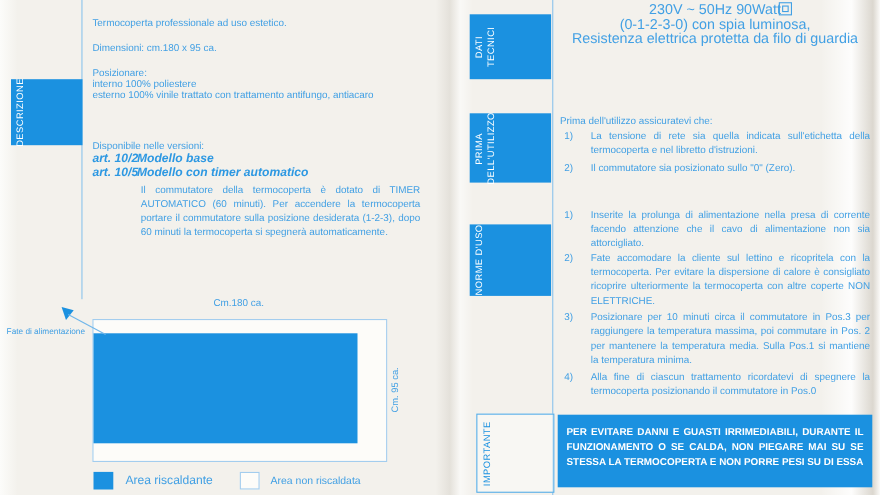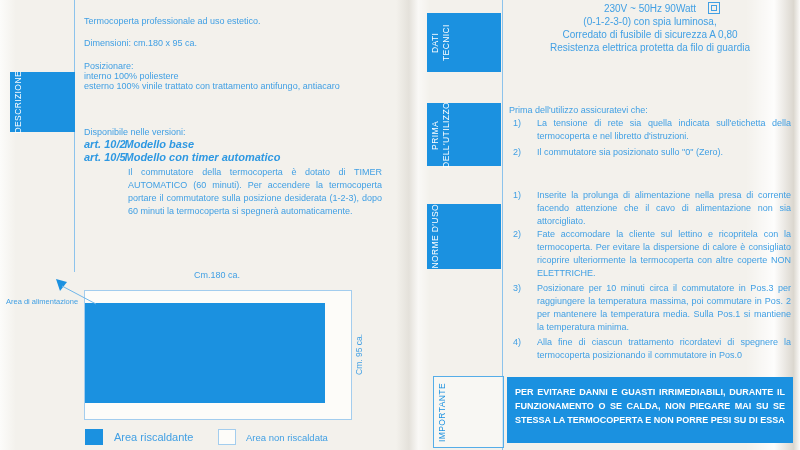--- a/index.html
+++ b/index.html
@@ -27,21 +27,21 @@
   .vrot-blue{position:absolute;writing-mode:vertical-rl;transform:rotate(180deg);
         text-align:center;font-size:8.5px;color:#42a0e4;}
 
   .drect{position:absolute;background:#fdfcf9;border:1px solid #a3cdee;}
   .dfill{position:absolute;background:#1b91e0;}
   .arrow-svg{position:absolute;}
 
   .cii{position:absolute;width:10px;height:10px;border:1px solid #42a0e4;}
   .cii::after{content:"";position:absolute;left:2px;top:2px;width:4px;height:4px;border:1px solid #42a0e4;}
 
-  .centerblock{position:absolute;font-size:10px;line-height:13px;color:#42a0e4;text-align:center;}
+  .centerblock{position:absolute;font-size:13px;line-height:13px;color:#42a0e4;text-align:center;}
   .list{position:absolute;font-size:9px;line-height:13px;color:#42a0e4;}
   .item{display:flex;}
   .item .num{flex:0 0 24px;}
   .item .p{flex:1;text-align:justify;}
 
   .sw{position:absolute;width:18px;height:16px;box-sizing:border-box;}
   .sw.filled{background:#1b91e0;}
   .sw.outline{background:#fdfcf9;border:1px solid #a3cdee;}
 
   .warn{position:absolute;left:507px;top:377px;width:286px;height:66px;background:#1b91e0;
@@ -78,21 +78,21 @@
   <span class="boldital" style="display:inline-block;width:38px;">art. 10/5</span>
   <span class="boldital">Modello con timer automatico</span>
 </div>
 <div class="txt wrap" style="left:128px;top:166px;width:254px;line-height:13px;">Il commutatore della termocoperta è dotato di TIMER AUTOMATICO (60 minuti). Per accendere la termocoperta portare il commutatore sulla posizione desiderata (1-2-3), dopo 60 minuti la termocoperta si spegnerà automaticamente.</div>
 
 <div class="txt" style="left:84px;top:270px;width:266px;text-align:center;">Cm.180 ca.</div>
 <div class="drect" style="left:84px;top:290px;width:266px;height:128px;">
   <div class="dfill" style="left:0;top:12px;width:240px;height:100px;"></div>
 </div>
 <div class="vrot-blue" style="left:354px;top:290px;height:128px;">Cm. 95 ca.</div>
-<div class="txt" style="left:6px;top:296px;font-size:7.5px;">Area di alimentazione</div>
+<div class="txt" style="left:6px;top:296px;font-size:7.5px;">Fate di alimentazione</div>
 <svg class="arrow-svg" style="left:50px;top:277px;" width="52" height="32" viewBox="0 0 52 32">
   <polygon points="6,2 17,5 10,14" fill="#1b91e0"></polygon>
   <line x1="12" y1="9" x2="46" y2="27" stroke="#6fb6ea" stroke-width="1"></line>
 </svg>
 
 <div class="sw filled" style="left:85px;top:429px;"></div>
 <div class="txt" style="left:114px;top:432px;font-size:11px;">Area riscaldante</div>
 <div class="sw outline" style="left:218px;top:429px;"></div>
 <div class="txt" style="left:246px;top:432px;font-size:9.5px;">Area non riscaldata</div>
 
@@ -108,21 +108,20 @@
 <div class="tab" style="left:427px;top:204px;width:74px;height:65px;">
   <div class="vrot">NORME D'USO</div>
 </div>
 <div class="tab outlined" style="left:433px;top:376px;width:69px;height:70px;">
   <div class="vrot">IMPORTANTE</div>
 </div>
 
 <div class="centerblock" style="left:507px;top:2px;width:286px;">
   <div>230V ~ 50Hz 90Watt</div>
   <div>(0-1-2-3-0) con spia luminosa,</div>
-  <div>Corredato di fusibile di sicurezza A 0,80</div>
   <div>Resistenza elettrica protetta da filo di guardia</div>
 </div>
 <span class="cii" style="left:708px;top:2px;"></span>
 
 <div class="txt" style="left:509px;top:105px;">Prima dell'utilizzo assicuratevi che:</div>
 <div class="list" style="left:513px;top:117px;width:278px;">
   <div class="item">
     <span class="num">1)</span>
     <span class="p">La tensione di rete sia quella indicata sull'etichetta della termocoperta e nel libretto d'istruzioni.</span>
   </div>

